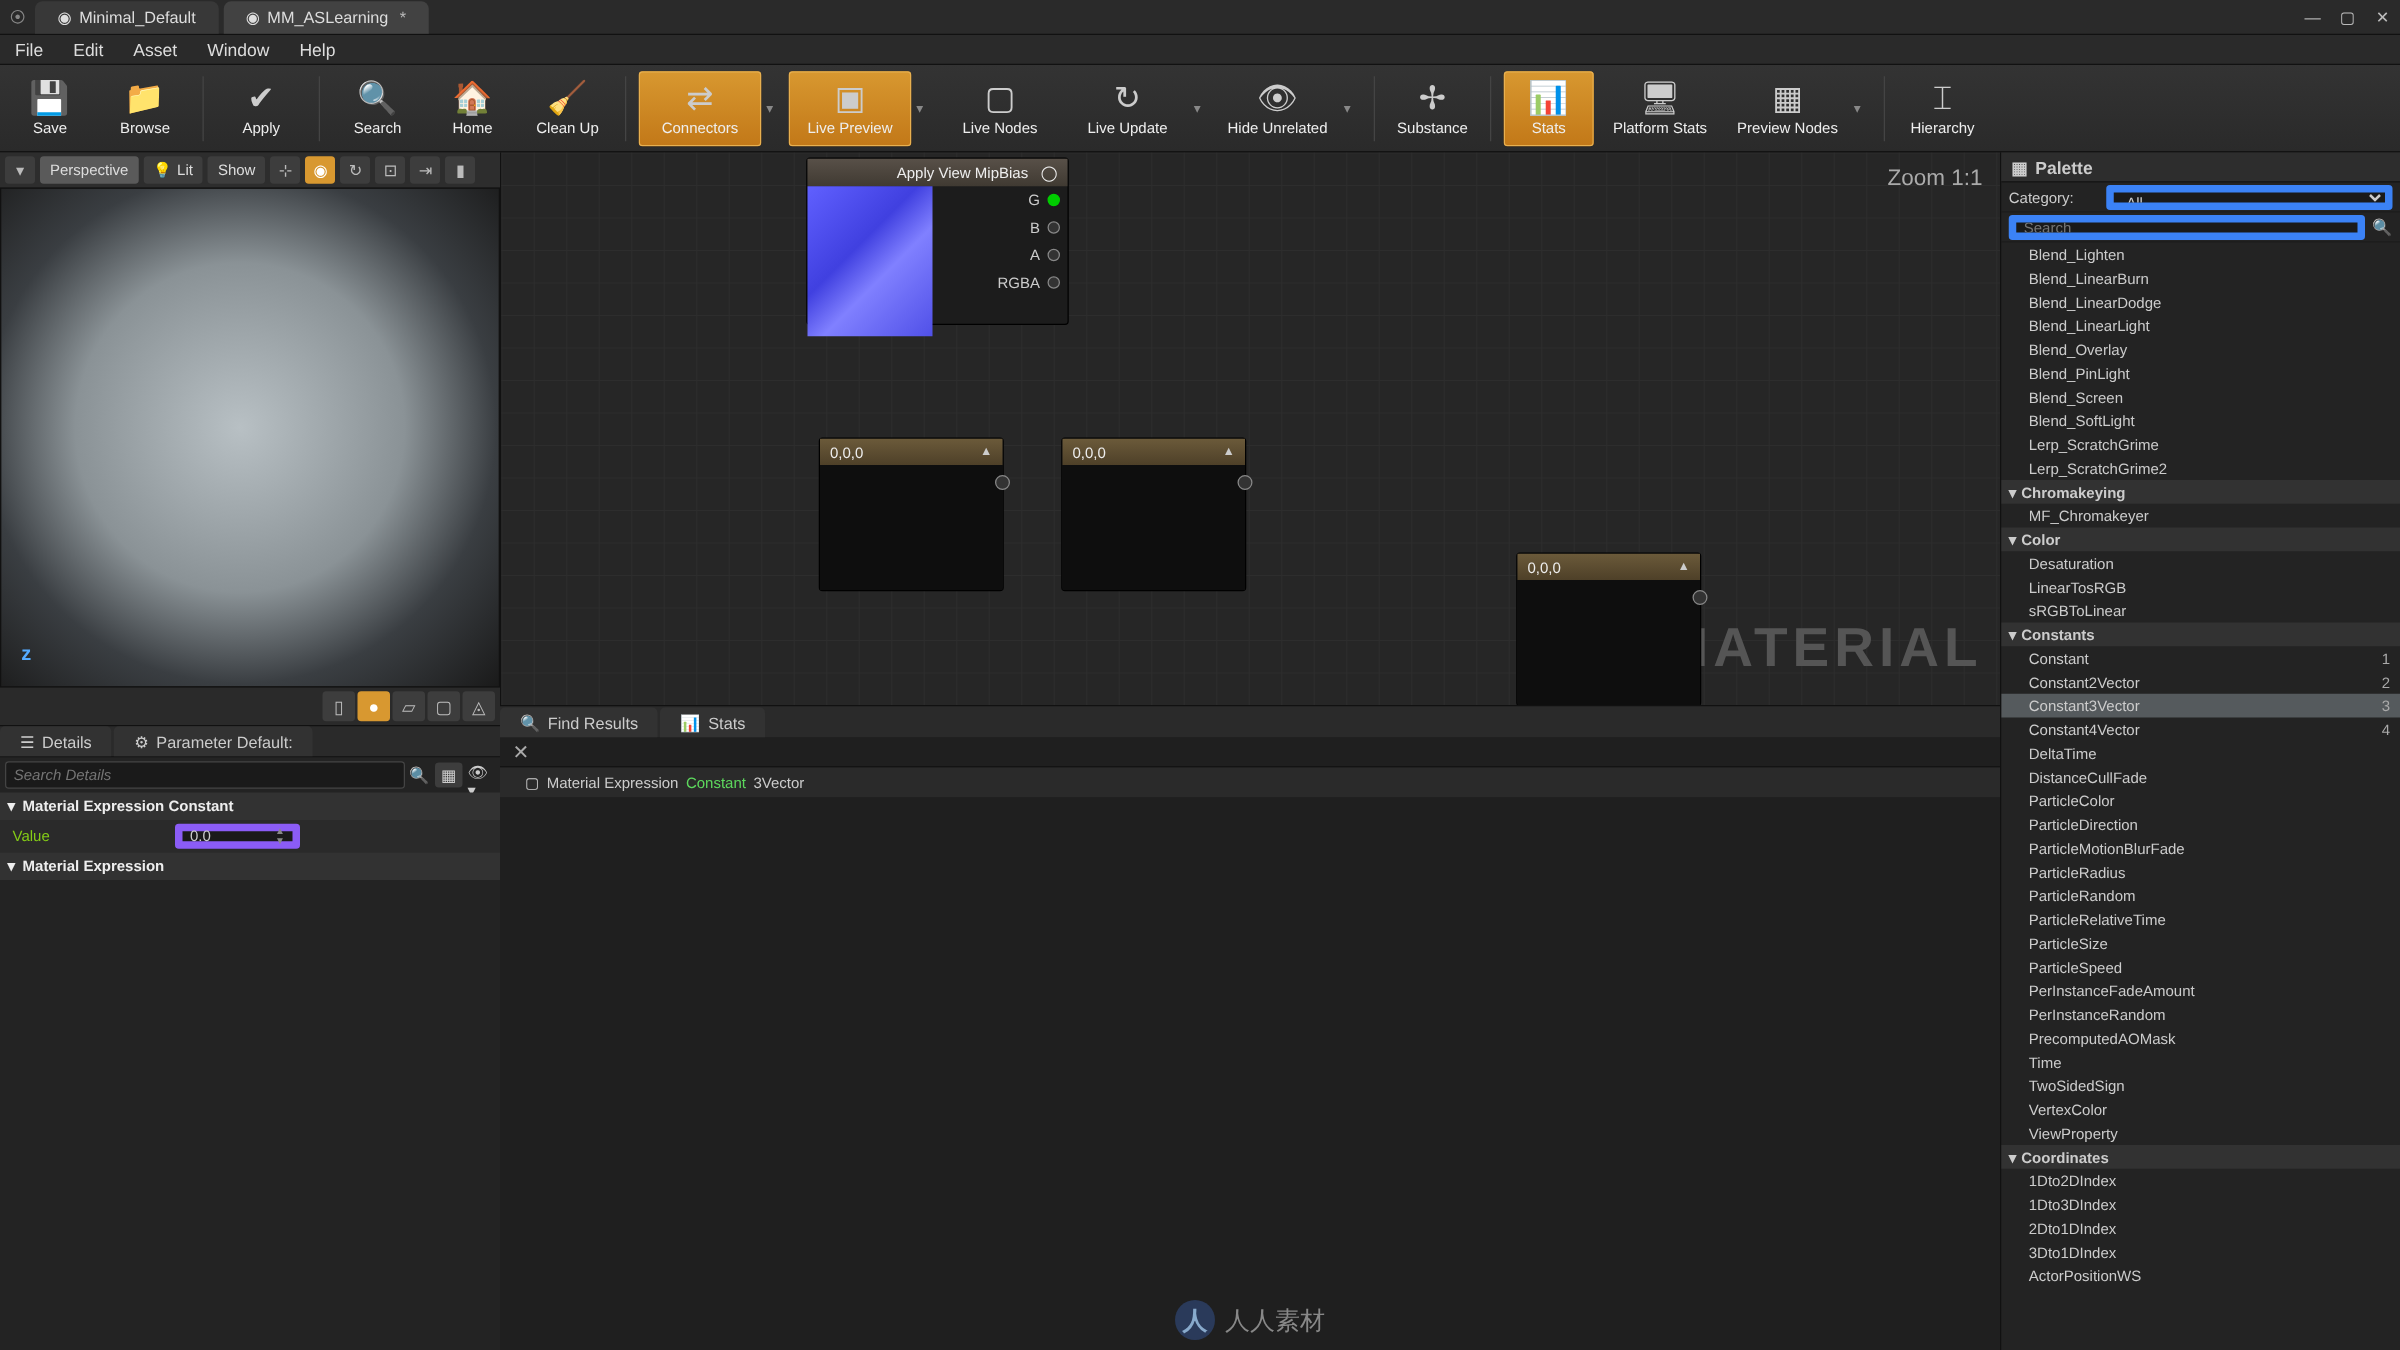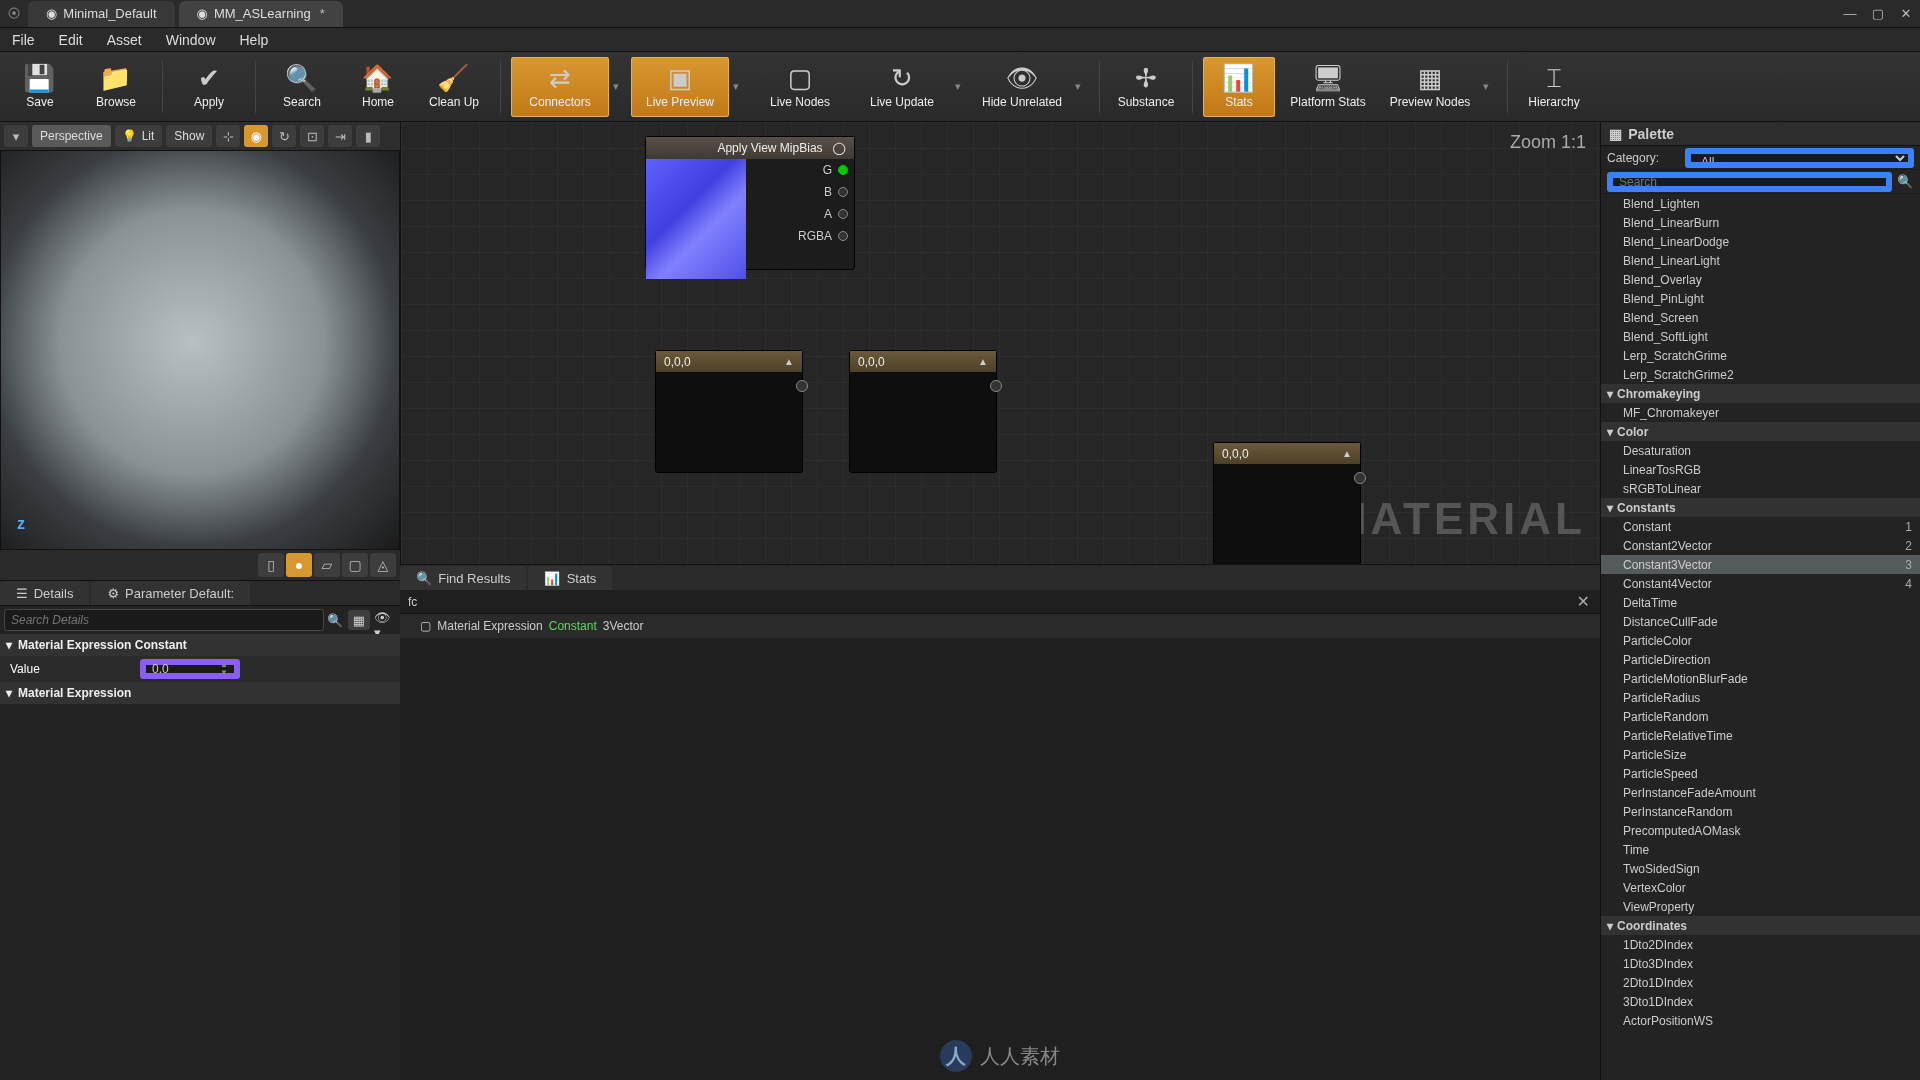--- a/index.html
+++ b/index.html
@@ -46,21 +46,21 @@
 .vpfooter .iconbtn{width:26px;height:24px;background:#3d3d3d;border-radius:3px;display:flex;align-items:center;justify-content:center;color:#bbb;font-size:14px}
 .vpfooter .iconbtn.gold{background:#d89830;color:#fff}
 
 
 .detailstabs{height:26px;background:#2a2a2a;display:flex;align-items:flex-end;gap:2px;border-top:1px solid #111;border-bottom:1px solid #111}
 .detailstabs .dtab{height:24px;padding:0 16px;display:flex;align-items:center;background:#323232;font-size:13px;gap:6px;border-top-left-radius:4px;border-top-right-radius:4px}
 .detailssearch{height:28px;display:flex;align-items:center;gap:4px;padding:2px 4px;background:#232323}
 .detailssearch input{flex:1;height:22px;background:#1a1a1a;border:1px solid #444;border-radius:3px;color:#888;padding:0 6px;font-size:12px;font-style:italic}
 .sectionhdr{height:22px;background:#323232;display:flex;align-items:center;padding-left:6px;font-size:12px;font-weight:bold;color:#eee;gap:6px}
 .proprow{height:26px;display:flex;align-items:center;padding:0 10px;gap:10px;background:#2a2a2a}
-.proprow .plabel{width:120px;font-size:12px;color:#ffffff}
+.proprow .plabel{width:120px;font-size:12px;color:#84cc16}
 .proprow .pval{flex:0 0 100px;height:20px;background:#1a1a1a;border:6px solid #8b5cf6;border-radius:3px;padding:0 6px;display:flex;align-items:center;color:#ccc;font-size:12px;position:relative}
 .proprow .pval.long{flex:0 0 220px}
 .spinner{position:absolute;right:2px;top:0;width:12px;height:100%;display:flex;flex-direction:column;justify-content:center;font-size:8px;color:#888;line-height:8px}
 
 
 .graphwrap{flex:1;position:relative;background:#262626;overflow:hidden;border-left:1px solid #111}
 .grid{position:absolute;inset:0;background-image:linear-gradient(#2d2d2d 1px,transparent 1px),linear-gradient(90deg,#2d2d2d 1px,transparent 1px);background-size:26px 26px}
 .zoom{position:absolute;right:14px;top:10px;color:#aaa;font-size:18px}
 .watermark{position:absolute;right:14px;bottom:20px;color:#555;font-size:44px;font-weight:bold;letter-spacing:4px}
 
@@ -276,21 +276,21 @@
     <div style="flex:1;background:#232323"></div>
   </div>
 
   <div class="centerpanel">
     <div class="graphwrap">
       <div class="grid"></div>
 
       <div class="zoom">Zoom 1:1</div>
       <div class="watermark">MATERIAL</div>
 
-      <div class="texnode" style="left:244px;top:14px;width:210px;height:134px">
+      <div class="texnode" style="left:244px;top:4px;width:210px;height:134px">
         <div class="nhdr">
             <span>Apply View MipBias</span>
             <span>◯</span>
           </div>
         <div style="display:flex">
           <div class="swatch"></div>
           <div class="pins">
             <div class="row">
                 <span>G</span>
                 <span class="dot" style="background:#0c0;border-color:#0c0"></span>
@@ -345,21 +345,20 @@
       <div class="dtab">
           <span>🔍</span>
           <span>Find Results</span>
         </div>
       <div class="dtab">
           <span>📊</span>
           <span>Stats</span>
         </div>
     </div>
     <div class="findrow">
-      <input value="fc" style="">
       <span class="close">✕</span>
     </div>
     <div class="findresult">
       <span>▢</span>
       <span>Material Expression </span>
         <span class="hl">Constant</span>
         <span>3Vector</span>
     </div>
     <div class="findrest" style="height:168px;position:relative">
       <div class="centerlogo">

